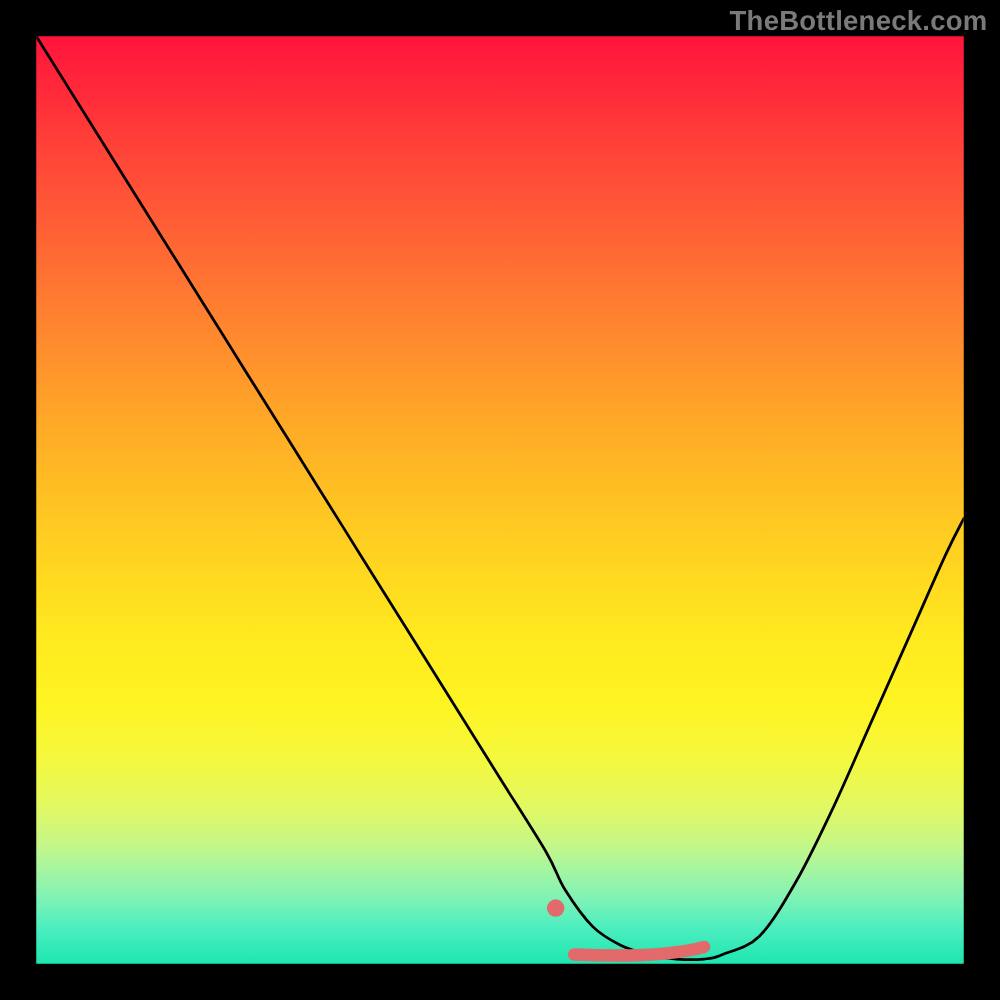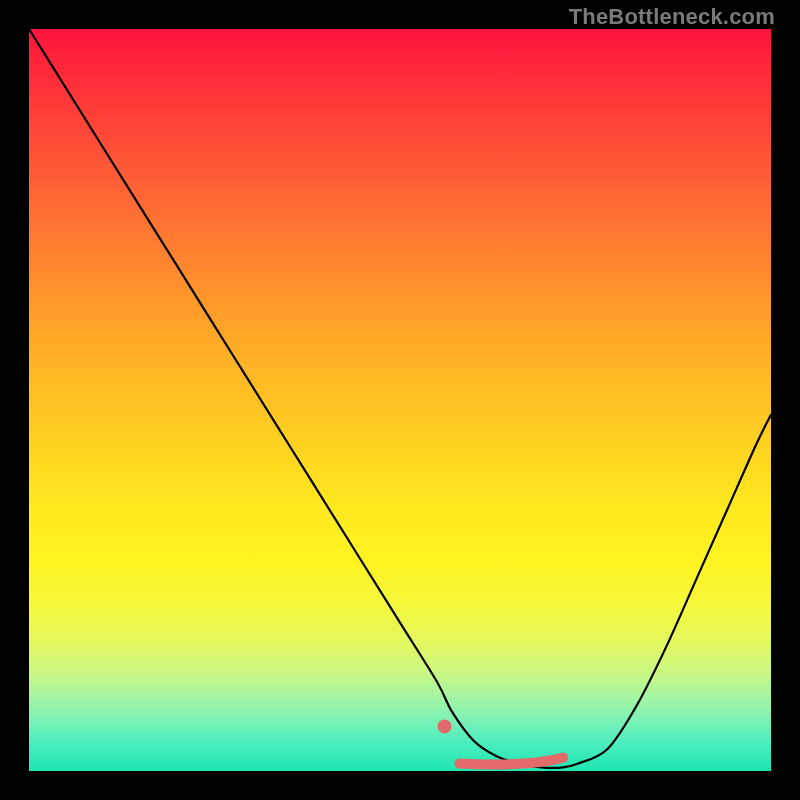--- a/index.html
+++ b/index.html
@@ -43,21 +43,21 @@
       #c6f786 87%,
       #a4f5a2 90%,
       #7ef2b5 93%,
       #4eeebf 96%,
       #1ee6b0 100%
     );
   }
   .watermark {
     position: absolute;
     top: 4px;
-    right: 25px;
+    right: 10px;
     font-family: Arial, Helvetica, sans-serif;
     font-size: 22px;
     font-weight: 600;
     color: #7a7a7a;
     letter-spacing: 0.2px;
     user-select: none;
   }
   svg.curve {
     position: absolute;
     left: 0;

